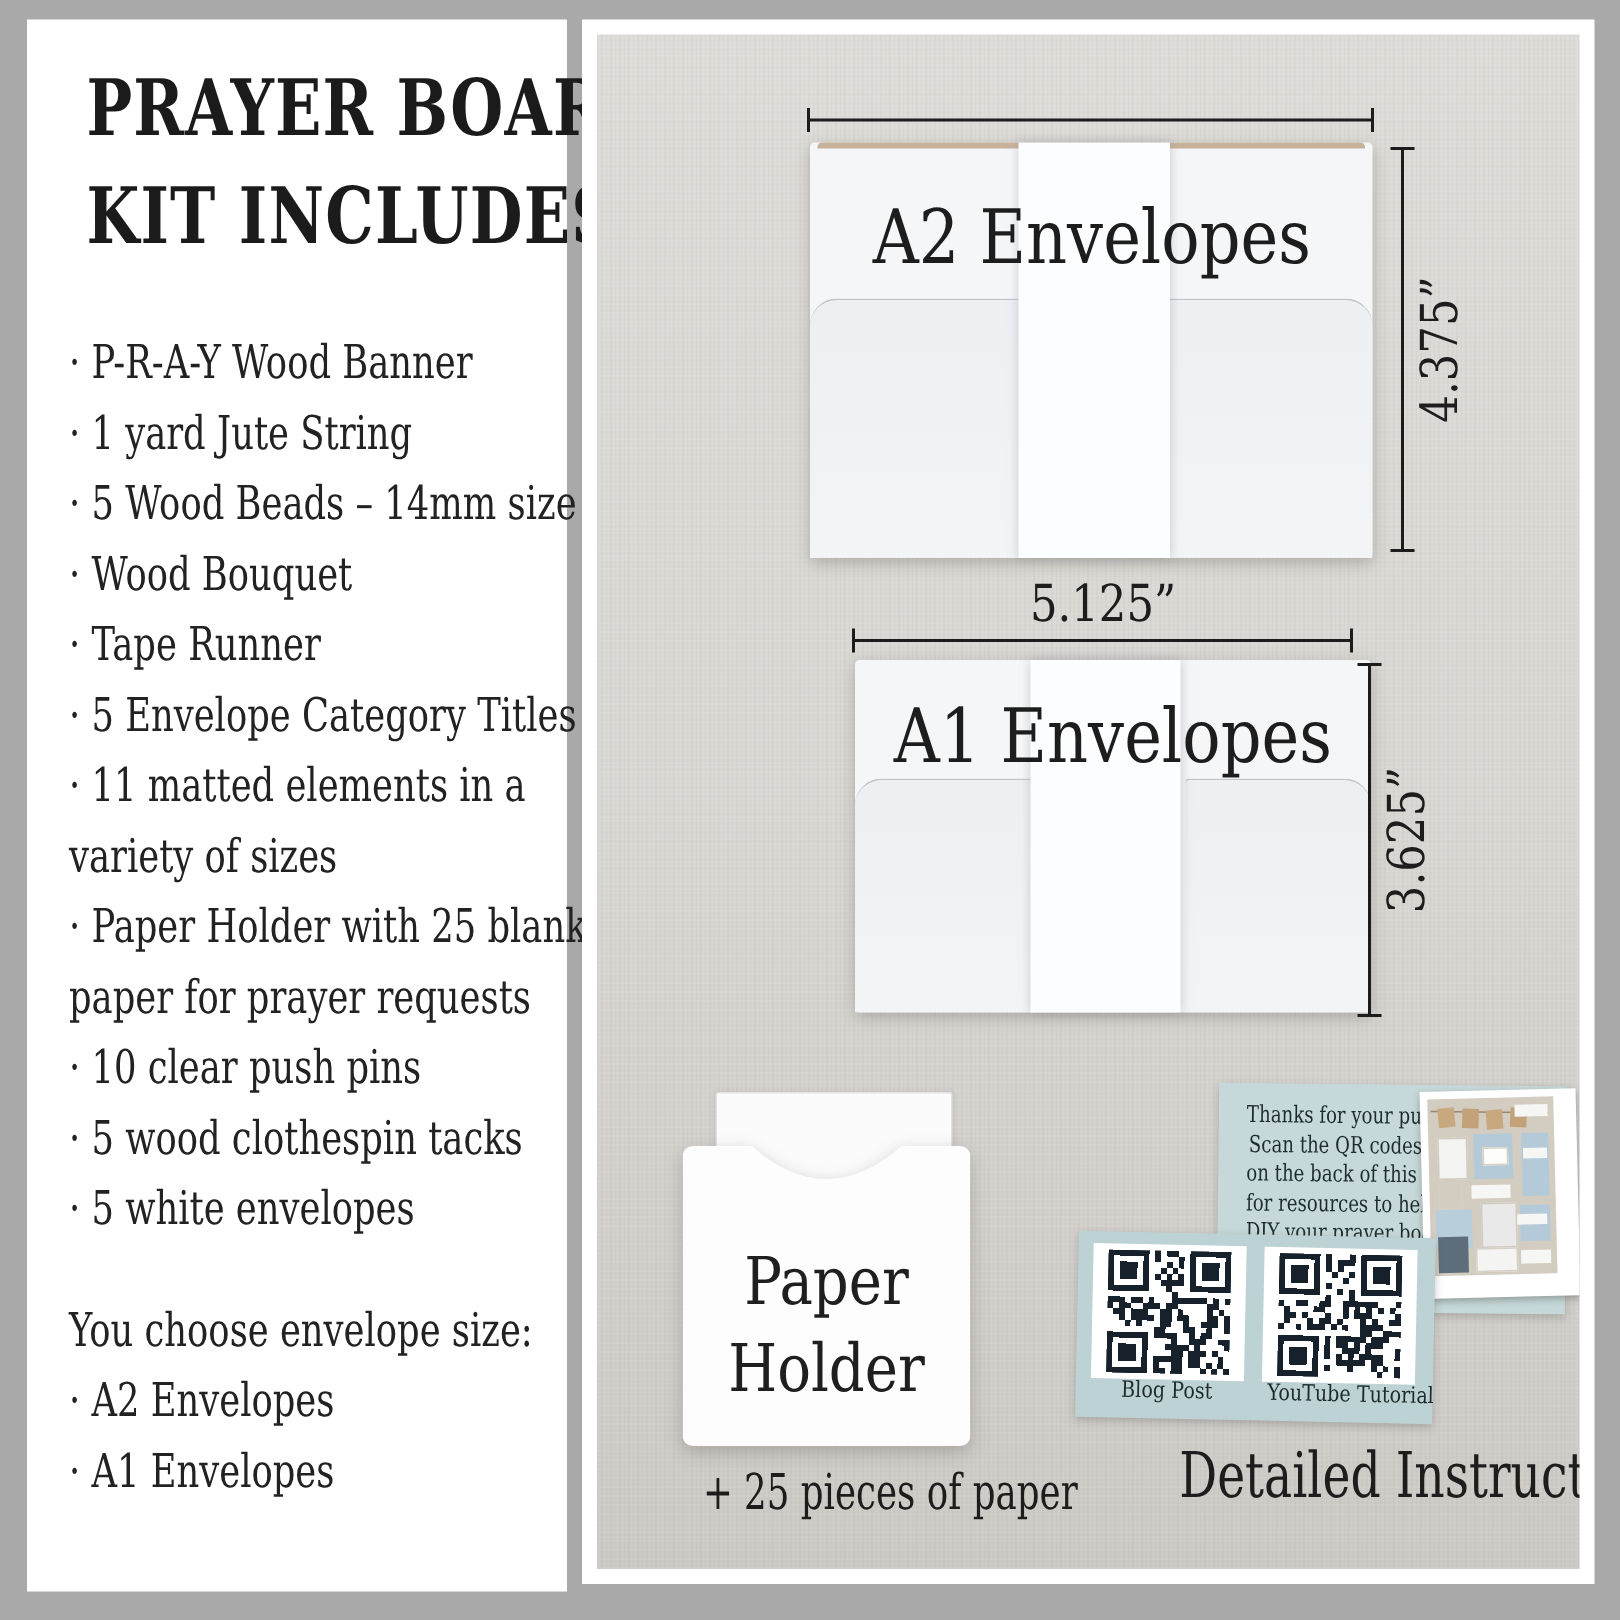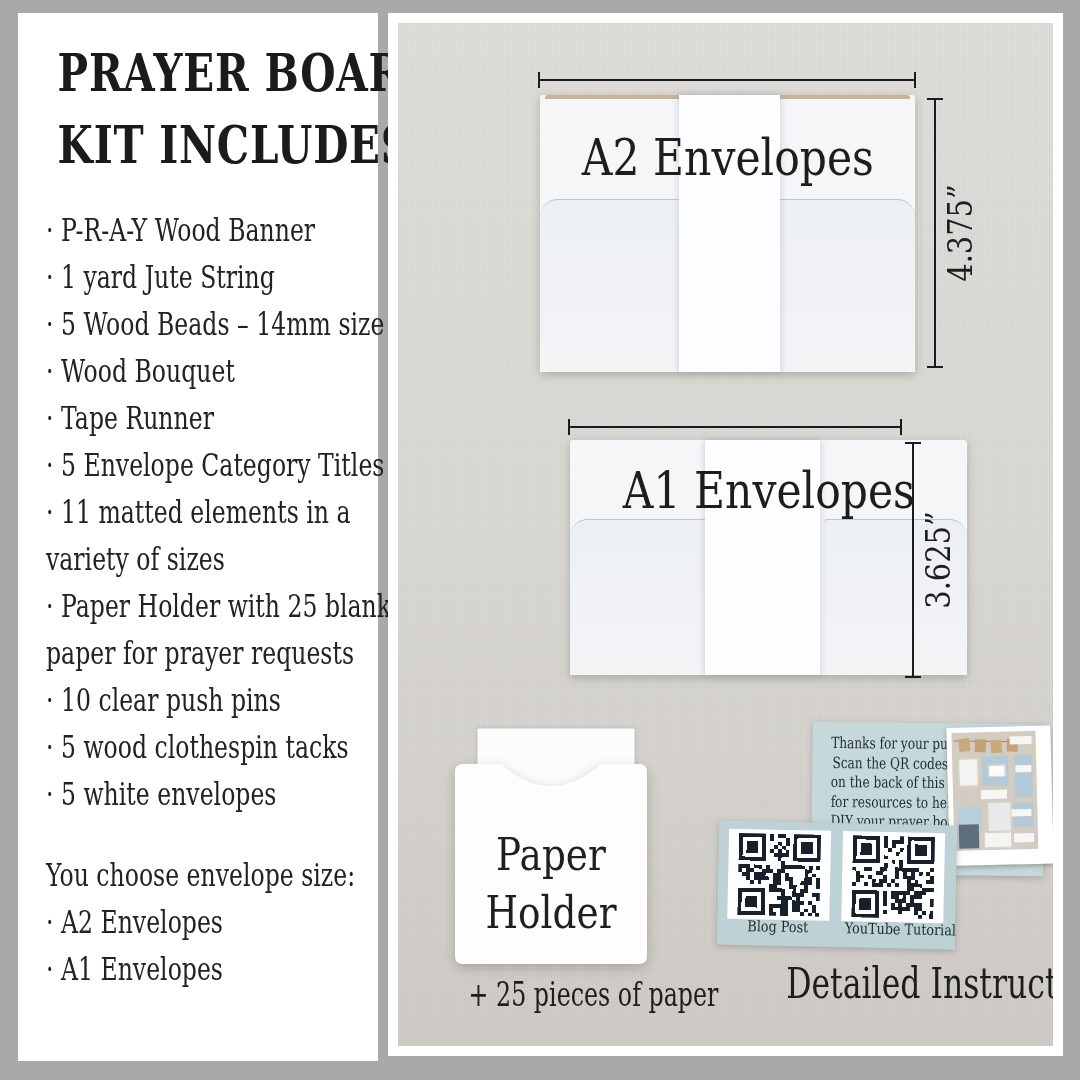--- a/index.html
+++ b/index.html
@@ -2,21 +2,21 @@
 <html><head>
 <meta charset="utf-8">
 <style>
   html,body{margin:0;padding:0;background:#a9a9a9;}
   .canvas{position:relative;width:1080px;height:1080px;background:#a9a9a9;overflow:hidden;
           font-family:"DejaVu Serif","Liberation Serif",serif;color:#1d1d1d;}
   
   .panel{position:absolute;left:18px;top:13px;width:360px;height:1048px;background:#ffffff;}
   .heading{margin-top:24px;text-align:center;font-weight:700;font-size:52px;line-height:72px;color:#1b1b1b;}
   .heading div{transform:scaleX(.78);transform-origin:50% 50%;white-space:nowrap;letter-spacing:1px;}
-  .list{margin-top:26px;padding-left:28px;}
+  .list{margin-top:38px;padding-left:28px;}
   .li{font-size:31px;line-height:47px;transform:scaleX(.76);transform-origin:0 50%;white-space:nowrap;color:#222;}
   .li.spacer{height:34px;}
   
   .frame{position:absolute;left:388px;top:13px;width:675px;height:1043px;background:#ffffff;}
   .photo{position:absolute;left:10px;top:10px;width:655px;height:1023px;overflow:hidden;
          background:
            repeating-linear-gradient(0deg,rgba(255,255,255,.06) 0 1px,rgba(0,0,0,0) 1px 3px),
            repeating-linear-gradient(90deg,rgba(120,112,100,.05) 0 1px,rgba(0,0,0,0) 1px 3px),
            linear-gradient(180deg,#dedcd8 0%,#d9d7d3 50%,#cdcac6 100%);}
   
@@ -105,22 +105,23 @@
         <div class="side l" style="width:38%;height:62%;"></div>
         <div class="side r" style="width:38%;height:62%;"></div>
         <div class="band" style="left:37%;width:27%;"></div>
         <div class="lbl" style="margin-top:34px;"><span>A2 Envelopes</span></div>
       </div>
       <div class="dimv" style="left:536px;top:75px;height:270px;"></div>
       <div class="vlabel" style="left:542px;top:75px;width:40px;height:270px;">
           <span>4.375”</span>
         </div>
 
+      <div class="dlabel" style="left:237px;top:360px;width:200px;"><span>5.125”</span></div>
       <div class="dimh" style="left:170px;top:403px;width:334px;"></div>
-      <div class="env" style="left:172px;top:417px;width:397px;height:235px;">
+      <div class="env" style="left:172px;top:417px;width:344px;height:235px;">
         <div class="side l" style="width:36%;height:66%;"></div>
         <div class="side r" style="width:36%;height:66%;"></div>
         <div class="band" style="left:34%;width:29%;"></div>
         <div class="lbl" style="margin-top:22px;"><span>A1 Envelopes</span></div>
       </div>
       <div class="dimv" style="left:514px;top:419px;height:236px;"></div>
       <div class="vlabel" style="left:520px;top:419px;width:40px;height:236px;">
           <span>3.625”</span>
         </div>
 

